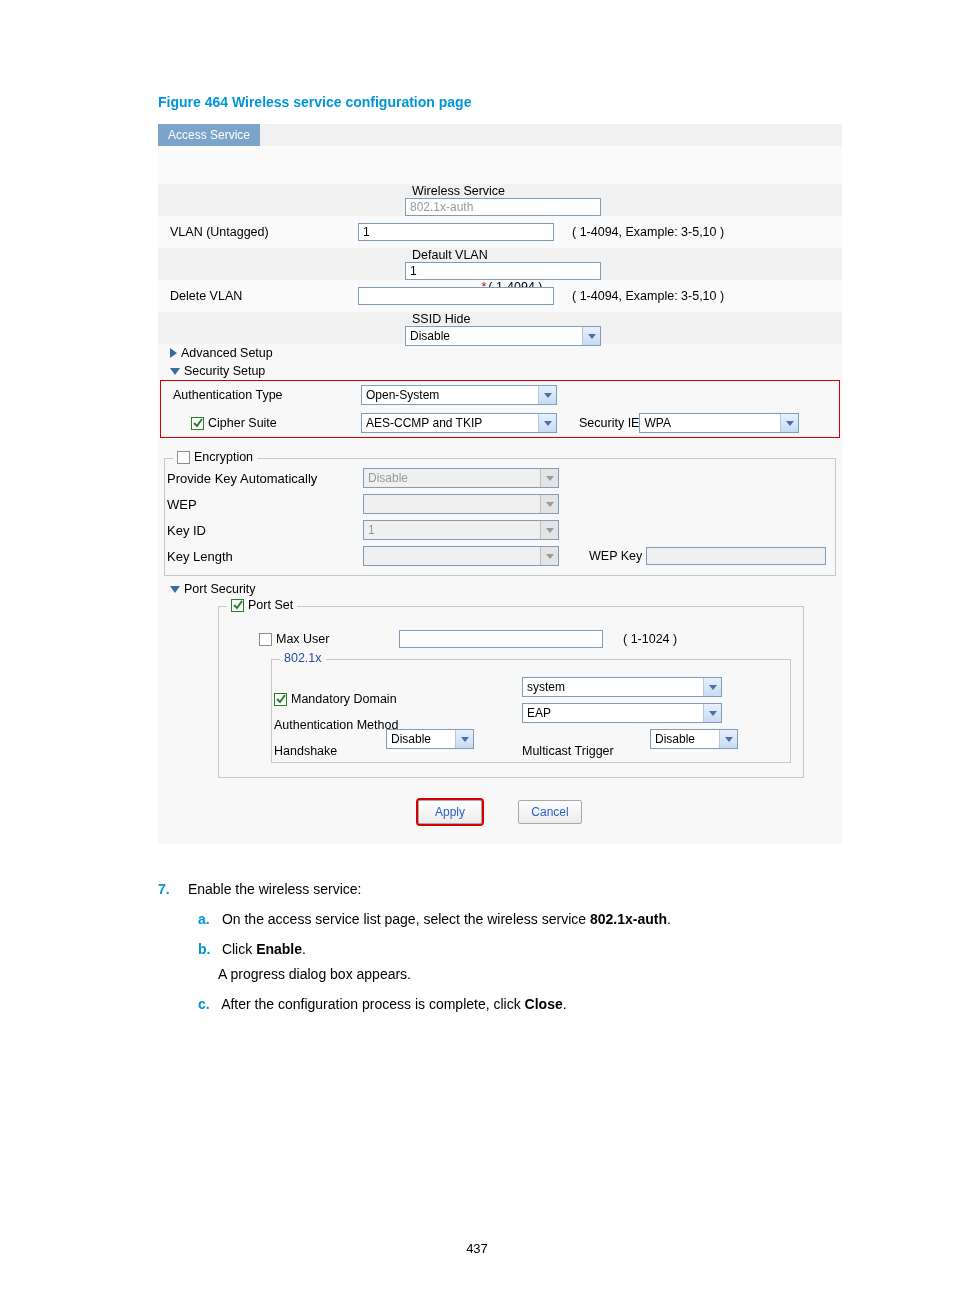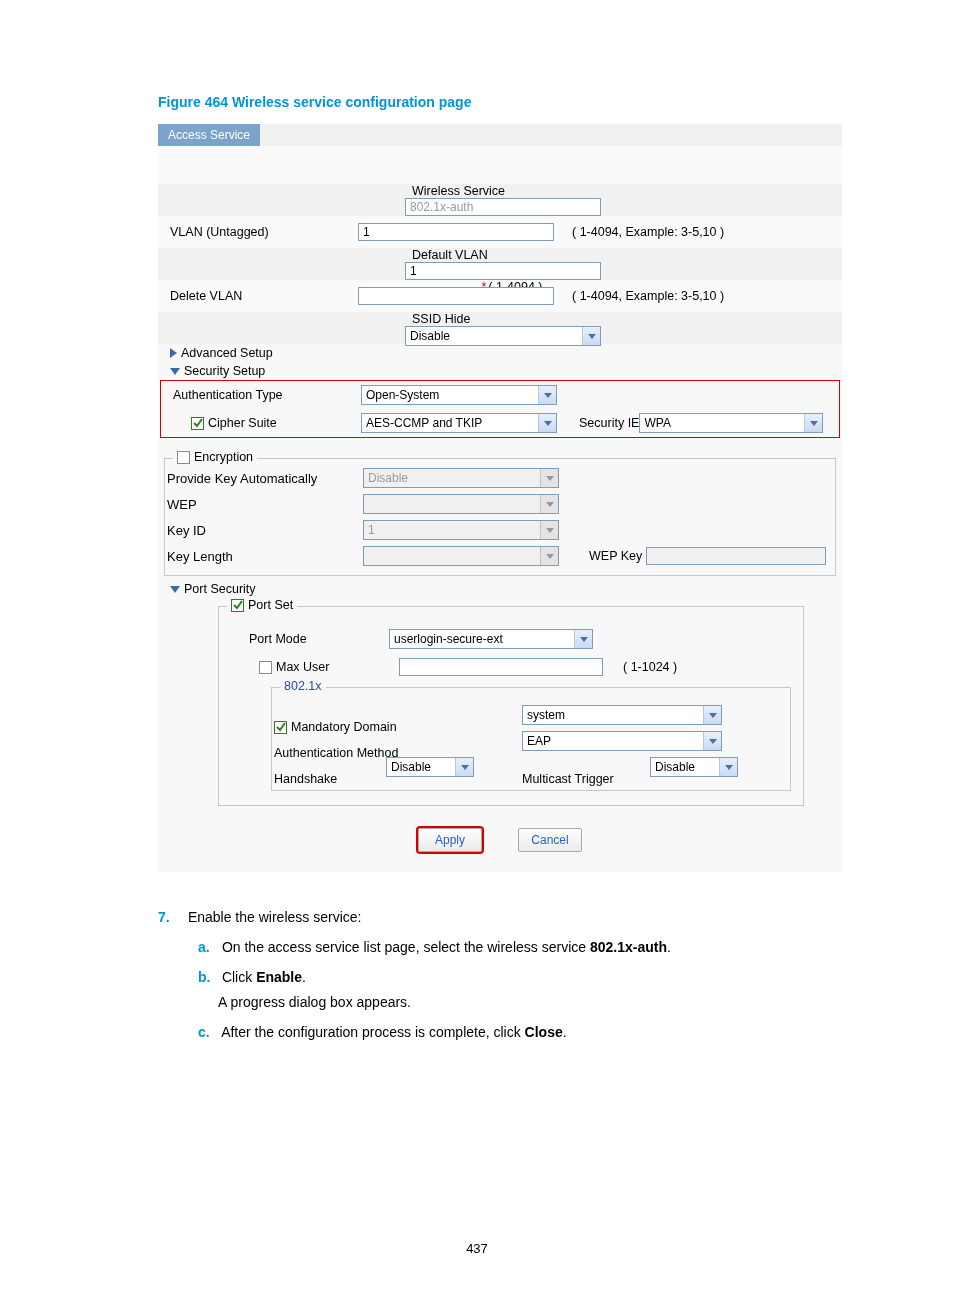--- a/index.html
+++ b/index.html
@@ -410,21 +410,21 @@
           <div class="select-wrap" style="width:196px">
             <span>AES-CCMP and TKIP</span>
             <span class="chev">
                 <svg viewBox="0 0 8 5">
                   <path d="M0 0 L8 0 L4 5 Z" fill="#4b6fa8"></path>
                 </svg>
               </span>
           </div>
         </div>
         <div style="margin-left:16px; font-size:12.5px;">Security IE</div>
-        <div class="select-wrap" style="width:184px; margin-left:0;">
+        <div class="select-wrap" style="width:160px; margin-left:0;">
           <span>WPA</span>
           <span class="chev">
               <svg viewBox="0 0 8 5">
                 <path d="M0 0 L8 0 L4 5 Z" fill="#4b6fa8"></path>
               </svg>
             </span>
         </div>
       </div>
     </div>
 
@@ -491,31 +491,20 @@
       <div class="port-outer red-box">
         <div class="legend">
           <span class="checkbox">
             <svg viewBox="0 0 10 10">
                 <path d="M1 5 L4 8 L9 1" stroke="#2a7e2a" stroke-width="2" fill="none"></path>
               </svg>
           </span>
           <span>Port Set</span>
         </div>
 
-        <div class="port-row">
-          <div class="port-label">Port Mode</div>
-          <div class="select-wrap" style="width:204px">
-            <span>userlogin-secure-ext</span>
-            <span class="chev">
-                <svg viewBox="0 0 8 5">
-                  <path d="M0 0 L8 0 L4 5 Z" fill="#4b6fa8"></path>
-                </svg>
-              </span>
-          </div>
-        </div>
 
         <div class="port-row">
           <div class="port-label chk">
             <span class="checkbox unchecked"></span>
             <span>Max User</span>
           </div>
           <input class="text-input" style="width: 204px;" value="">
           <div class="hint" style="margin-left:20px;">( 1-1024 )</div>
         </div>
 

